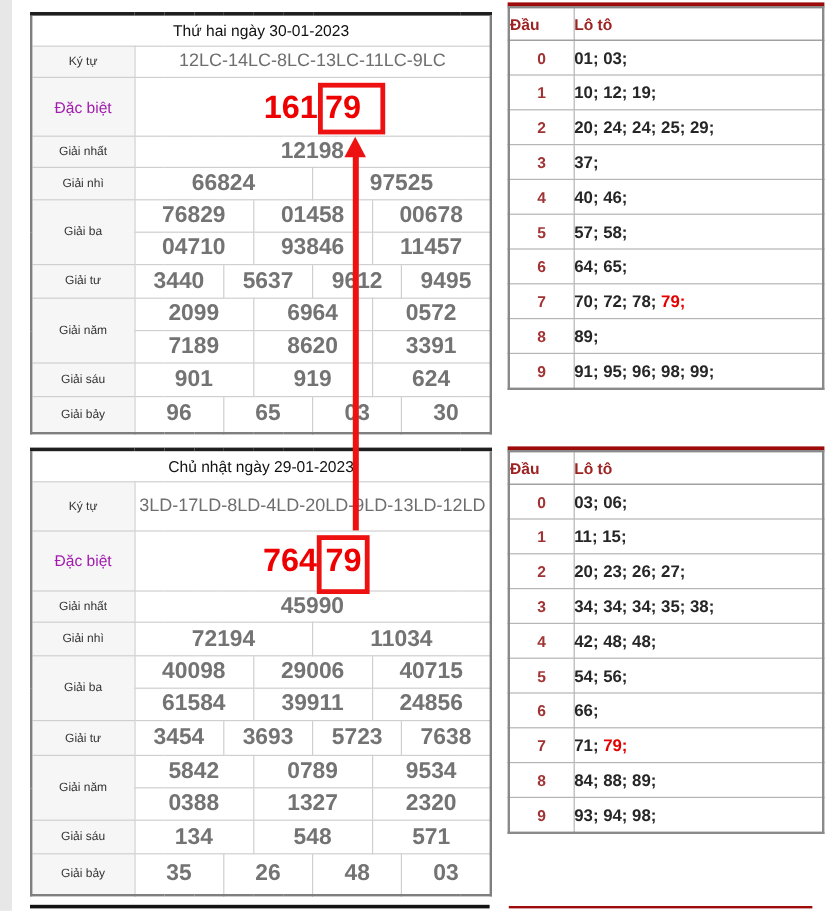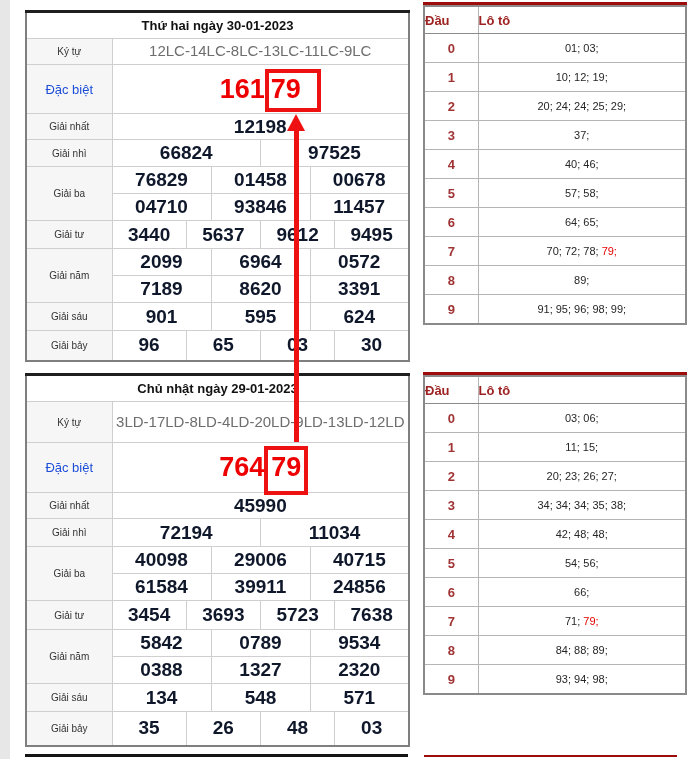--- a/index.html
+++ b/index.html
@@ -8,43 +8,43 @@
     font-family:"Liberation Sans","DejaVu Sans",sans-serif;overflow:hidden;
   }
   .gutter{position:absolute;left:0;top:0;width:10px;height:759px;background:#e7e7e7;}
 
   
   .ltable{
     position:absolute;left:25px;width:383px;border-collapse:collapse;
     table-layout:fixed;background:#fff;border:2px solid #7f7f7f;border-top:3px solid #1f1f1f;
   }
   .ltable td{border:1px solid #cfcfcf;text-align:center;padding:0;vertical-align:middle;}
-  .ltable .hrow td{font-size:13px;font-weight:bold;color:#111;height:25px;background:#fff;}
+  .ltable .hrow td{font-size:13px;font-weight:normal;color:#111;height:25px;background:#fff;}
   .lab{background:#f6f6f6;font-size:10px;color:#333;}
-  .lab-red{background:#f6f6f6;font-size:13px;color:#1d4ed8;}
-  .num{font-size:19px;font-weight:bold;color:#0f172a;background:#fff;}
+  .lab-red{background:#f6f6f6;font-size:13px;color:#a21caf;}
+  .num{font-size:19px;font-weight:bold;color:#737373;background:#fff;}
   .kytu{font-size:15px;color:#6e6e6e;background:#fff;line-height:1.25;}
   .db{font-size:27px;font-weight:bold;color:#ee0000;white-space:nowrap;}
   .rh26{height:26px;} .rh27{height:27px;} .rh28{height:28px;} .rh29{height:29px;}
   .rh30{height:30px;} .rh34{height:34px;} .rh41{height:41px;} .rh49{height:49px;} .rh50{height:50px;}
 
   .boxed{display:inline-block;position:relative;z-index:6;border:4px solid #ee1111;background:transparent;}
   .b1{padding:1px 16px 3px 2px;margin:-8px -20px -10px 0;}
   .b2{padding:2px 3px 8px 3px;margin:-8px -7px -16px 0;}
 
   
   .rwrap{position:absolute;left:423px;width:264px;}
   .redbar{height:3px;background:#9d0b0b;}
   .rtable{width:264px;border-collapse:collapse;table-layout:fixed;background:#fff;border:2px solid #8a8a8a;}
   .rtable td{border:1px solid #b5b5b5;height:28px;padding:0;vertical-align:middle;}
   .rtable .rhead td{height:26px;border-bottom:1px solid #8a8a8a;}
   .hdau{color:#9d2222;font-size:13px;font-weight:bold;text-align:left;padding-left:11px;}
   .hloto{color:#9d2222;font-size:13px;font-weight:bold;text-align:left;padding-left:8px;margin-left:21px;}
   .dau{color:#a03333;font-weight:bold;font-size:13px;text-align:center;}
-  .loto{text-align:center;padding-left:8px;font-size:11px;font-weight:normal;color:#262626;}
+  .loto{text-align:left;padding-left:8px;font-size:14px;font-weight:bold;color:#262626;}
   .loto .red{color:#e60000;}
 
   
   .arrow-shaft{position:absolute;left:294px;top:130px;width:5px;height:312px;background:#ee1111;z-index:9;}
   .arrow-head{position:absolute;left:287px;top:114px;width:0;height:0;
     border-left:9px solid transparent;border-right:9px solid transparent;
     border-bottom:17px solid #ee1111;z-index:9;}
 
   
   .next-left{position:absolute;left:25px;top:754px;width:383px;height:3px;background:#141414;}
@@ -108,21 +108,21 @@
     <td colspan="4" class="num">0572</td>
   </tr>
   <tr class="rh27">
     <td colspan="4" class="num">7189</td>
     <td colspan="4" class="num">8620</td>
     <td colspan="4" class="num">3391</td>
   </tr>
   <tr class="rh28">
     <td class="lab">Giải sáu</td>
     <td colspan="4" class="num">901</td>
-    <td colspan="4" class="num">595</td>
+    <td colspan="4" class="num">919</td>
     <td colspan="4" class="num">624</td>
   </tr>
   <tr class="rh30">
     <td class="lab">Giải bảy</td>
     <td colspan="3" class="num">96</td>
     <td colspan="3" class="num">65</td>
     <td colspan="3" class="num">03</td>
     <td colspan="3" class="num">30</td>
   </tr>
 </tbody>

